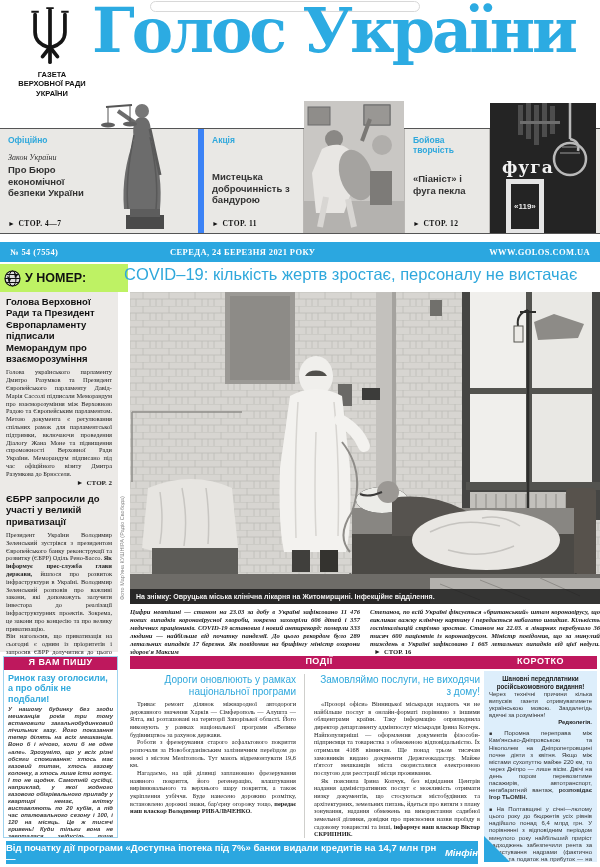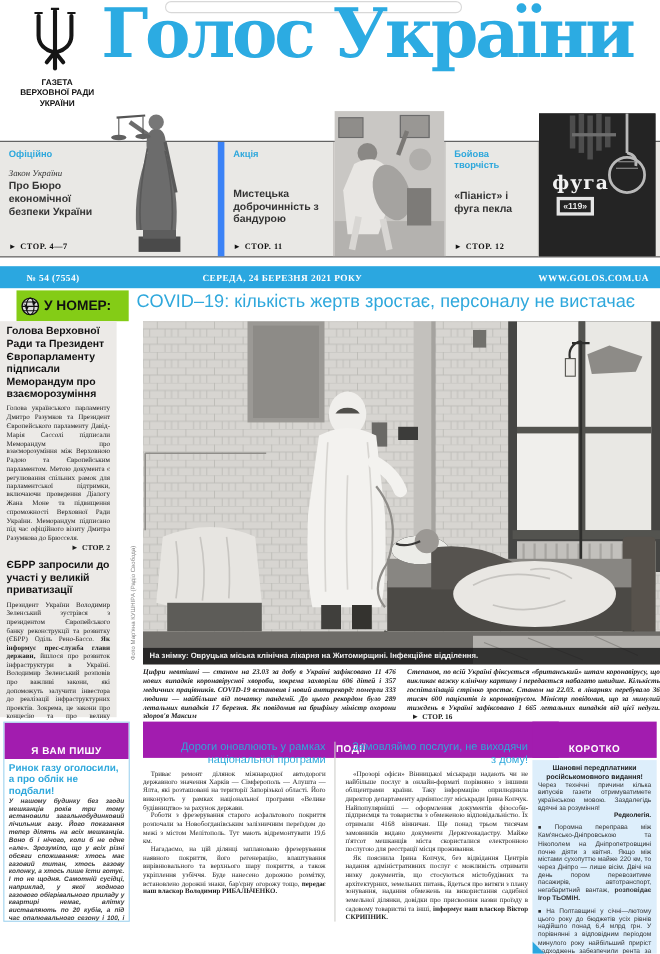--- a/index.html
+++ b/index.html
@@ -27,49 +27,49 @@
   .ttitle{font-size:9.5px;font-weight:bold;color:#333;line-height:1.22;margin-top:2px;width:96px;}
   .pageref{position:absolute;left:8px;bottom:5px;font-family:"Liberation Serif",serif;
            font-weight:bold;font-size:7.5px;letter-spacing:.5px;color:#111;}
   .arrow{font-size:7px;margin-right:3px;}
   .statue{position:absolute;left:98px;top:-34px;width:88px;height:138px;}
   .bandura{position:absolute;left:304px;top:-28px;width:100px;height:132px;}
   .bookcov{position:absolute;left:490px;top:-26px;width:106px;height:130px;background:#232323;overflow:hidden;}
   .bc-title{position:absolute;left:12px;top:54px;color:#f2f2f2;font-family:"DejaVu Serif",serif;
             font-weight:bold;font-size:17px;letter-spacing:1px;}
   .bc-num{position:absolute;left:16px;top:76px;color:#e8e8e8;font-size:8px;font-weight:bold;
-          border:3px solid #e5e5e5;padding:1px 3px;}
+          border:5px solid #e5e5e5;padding:18px 3px;}
   
   .datebar{position:absolute;left:0;top:242px;width:600px;height:20px;background:#2ba7e0;
            color:#fff;font-family:"Liberation Serif",serif;font-weight:bold;font-size:8.5px;
            display:flex;align-items:center;letter-spacing:.4px;}
-  .datebar .dleft{margin-left:24px;width:160px;}
+  .datebar .dleft{margin-left:10px;width:160px;}
   .datebar .dmid{flex:1;}
   .datebar .dright{width:170px;text-align:right;margin-right:10px;}
   
-  .innum{position:absolute;left:15px;top:264px;width:102px;height:28px;background:#84cc16;
+  .innum{position:absolute;left:0;top:264px;width:128px;height:28px;background:#bef264;
          display:flex;align-items:center;}
   .innum .glb{margin-left:4px;margin-right:4px;}
   .innum .lbl{font-size:12.5px;font-weight:bold;color:#111;}
   .mainhead{position:absolute;left:124px;top:265px;width:476px;font-size:16.5px;
             color:#2fa8dc;font-weight:500;}
   
-  .leftcol{position:absolute;left:0;top:292px;width:106px;height:360px;background:#eceae7;
+  .leftcol{position:absolute;left:0;top:292px;width:118px;height:360px;background:#eceae7;
            box-sizing:border-box;padding:2px 6px 0 6px;}
   .story-title{font-size:9.5px;font-weight:bold;line-height:1.2;color:#111;margin:2px 0 4px 0;}
   .story-body{font-family:"Liberation Serif",serif;font-size:6.4px;line-height:1.22;
               text-align:justify;color:#222;}
   .bld{font-weight:bold;}
   .story-page{text-align:right;font-family:"Liberation Serif",serif;font-weight:bold;
               font-size:7px;margin:1px 0 6px 0;}
   
   .letters{position:absolute;left:3px;top:656px;width:115px;height:182px;box-sizing:border-box;
            border:1px solid #9fd3ef;background:#fff;overflow:hidden;}
-  .secbar{background:#a21caf;color:#fff;font-weight:bold;font-size:9px;text-align:center;
-          padding:20px 0 3px 0;letter-spacing:.5px;}
+  .secbar{background:#be185d;color:#fff;font-weight:bold;font-size:9px;text-align:center;
+          padding:0 0 3px 0;letter-spacing:.5px;}
   .let-title{color:#2fa8dc;font-size:9px;font-weight:bold;line-height:1.15;padding:3px 4px 2px 4px;}
   .let-body{font-family:"Liberation Sans",sans-serif;font-style:italic;font-weight:bold;
             font-size:5.9px;line-height:1.2;text-align:justify;color:#3a3a3a;padding:0 4px;}
   
   .photo{position:absolute;left:130px;top:292px;width:470px;height:312px;background:#cfcdc9;}
   .caption{position:absolute;left:0;bottom:0;width:470px;height:15px;background:rgba(25,25,25,.82);
            color:#f4f4f4;font-size:7px;font-weight:bold;line-height:15px;box-sizing:border-box;padding-left:6px;}
   .credit{position:absolute;left:119px;top:440px;width:10px;height:160px;
           writing-mode:vertical-rl;transform:rotate(180deg);font-size:5.5px;color:#888;}
   
@@ -362,14 +362,18 @@
       <div class="kitem">
         <span class="sq">■</span><span>Поромна переправа між Кам'янсько-Дніпровською та Нікополем на Дніпропетровщині почне діяти з квітня. Якщо між містами сухопуттю майже 220 км, то через Дніпро — лише вісім. Двічі на день пором перевозитиме пасажирів, автотранспорт, негабаритний вантаж, </span><span class="bld">розповідає Ігор ТЬОМІН.</span>
       </div>
       <div class="kitem">
         <span class="sq">■</span><span>На Полтавщині у січні—лютому цього року до бюджетів усіх рівнів надійшло понад 6,4 млрд грн. У порівнянні з відповідним періодом минулого року найбільший приріст надходжень забезпечили рента за користування надрами (фактично удвічі) та податок на прибуток — на 74,1 відсотка, </span>
       </div>
       <div class="kfold"></div>
     </div>
   </div>
 
+  <div class="bstrip">
+    <span>Від початку дії програми «Доступна іпотека під 7%» банки видали кредитів на 14,7 млн грн — </span>
+      <span class="it">Мінфін</span>
+  </div>
 
 </div>
 
 </body></html>

